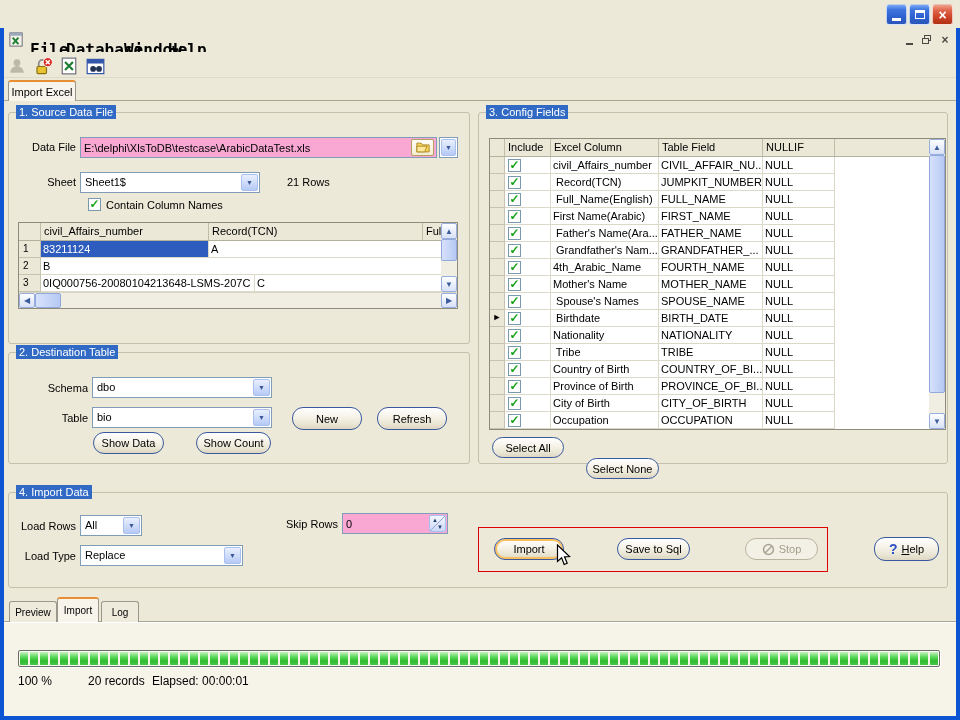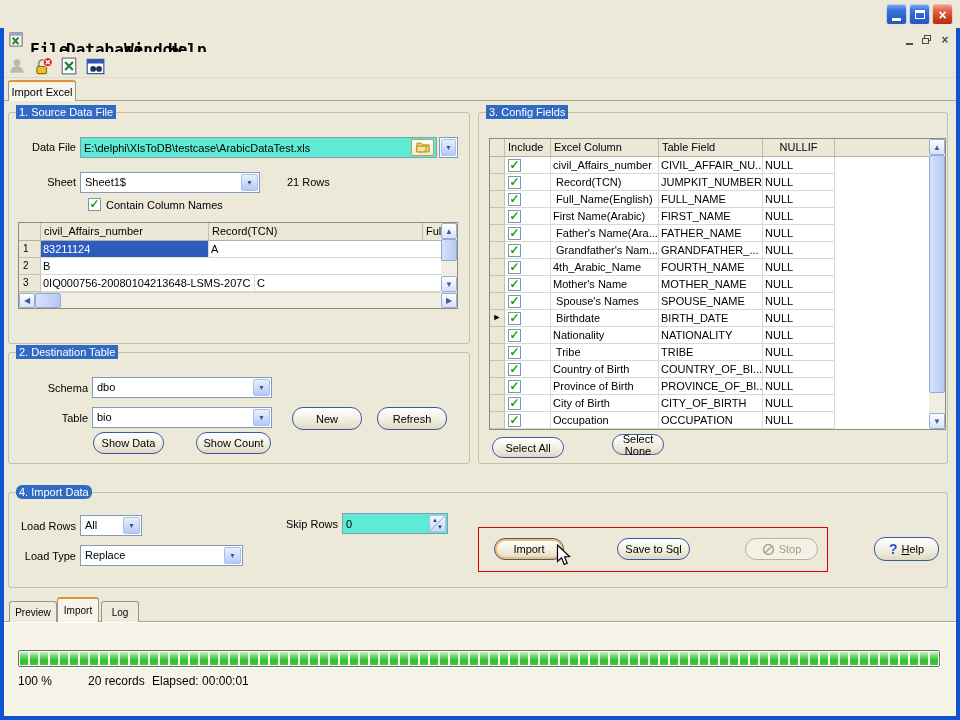--- a/index.html
+++ b/index.html
@@ -43,21 +43,21 @@
   .tabline { position:absolute; left:4px; top:100px; width:952px; height:1px; background:#A8A591; }
   .top-tab { position:absolute; left:8px; top:80px; width:68px; height:21px; z-index:2;
     background:#F7F5EB; border:1px solid #9A978A; border-bottom:none; border-top:2px solid #E78F34;
     border-radius:3px 3px 0 0; display:flex; align-items:center; justify-content:center; }
 
   .groupbox { position:absolute; border:1px solid #C3C0AC; border-radius:3px; }
   .gtitle { position:absolute; background:#316AC5; color:#fff; font-size:11px; line-height:14px;
     padding:0 3px; z-index:2; white-space:nowrap; }
   .lbl { position:absolute; font-size:11px; line-height:13px; white-space:nowrap; }
 
-  .xp-input { position:absolute; border:1px solid #7F9DB9; background:#5eead4; padding:2px 3px;
+  .xp-input { position:absolute; border:1px solid #7F9DB9; background:#f9a8d4; padding:2px 3px;
     font-family:"Liberation Sans",sans-serif; font-size:11px; }
   .mini-btn { position:absolute; display:flex; align-items:center; justify-content:center; border-radius:2px;
     background:linear-gradient(180deg,#FEFDF8,#F3ECD2); border:1px solid #B3A05E; }
   .drop-btn { position:absolute; width:19px; height:21px; background:#fff; border:1px solid #7F9DB9; display:flex; padding:1px; }
   .combo { position:absolute; height:21px; background:#fff; border:1px solid #7F9DB9; display:flex; padding:1px; }
   .combo .txt { flex:1; font-size:11px; line-height:17px; padding:0 3px; white-space:nowrap; overflow:hidden; }
   .arr { flex:0 0 17px; display:flex; align-items:center; justify-content:center; font-size:7px; color:#3A5898;
     background:linear-gradient(180deg,#E9F0FD 0%,#D0DDFA 50%,#B5C9F6 100%);
     border:1px solid #A9BFEE; border-radius:2px; }
   .drop-btn .arr { flex:1; }
@@ -284,21 +284,21 @@
 
   <div class="groupbox" style="left:478px;top:112px;width:470px;height:352px;"></div>
   <span class="gtitle" style="left:486px;top:105px;text-align:center;">3. Config Fields</span>
   <div class="grid" style="left:489px;top:138px;width:457px;height:292px;">
     <div class="g-content">
       <div class="cf-head">
         <span class="hcell" style="width:15px;padding:0;"></span>
         <span class="hcell" style="width:46px;">Include</span>
         <span class="hcell" style="width:108px;">Excel Column</span>
         <span class="hcell" style="width:104px;">Table Field</span>
-        <span class="hcell" style="width:72px;text-align:center;">NULLIF</span>
+        <span class="hcell" style="width:72px;">NULLIF</span>
         <span class="hcell" style="flex:1;border-right:none;"></span>
       </div>
       <div>
   <div class="cf-row">
     <span class="cf-ind"></span>
     <span class="cf-inc">
               <span class="cb">✓</span>
             </span>
     <span class="cell cf-excel">civil_Affairs_number</span>
     <span class="cell cf-table">CIVIL_AFFAIR_NU...</span>
@@ -473,24 +473,24 @@
 </div>
     </div>
     <div class="vsb" style="height:290px;">
       <span class="sbtn">▲</span>
       <span class="sthumb" style="height:238px;"></span>
       <span class="strack"></span>
       <span class="sbtn">▼</span>
     </div>
   </div>
   <button class="btn" style="left:492px;top:437px;width:72px;height:21px;">Select All</button>
-  <button class="btn" style="left:586px;top:434px;width:52px;height:21px;margin-left:26px;">Select None</button>
+  <button class="btn" style="left:586px;top:458px;width:73px;height:21px;">Select None</button>
 
   <div class="groupbox" style="left:8px;top:492px;width:940px;height:96px;"></div>
-  <span class="gtitle" style="left:16px;top:485px;border-radius:6px;">4. Import Data</span>
+  <span class="gtitle" style="left:16px;top:485px;">4. Import Data</span>
   <span class="lbl" style="left:14px;top:520px;width:62px;text-align:right;">Load Rows</span>
   <div class="combo" style="left:80px;top:515px;width:62px;">
     <span class="txt">All</span>
     <span class="arr">▼</span>
   </div>
   <span class="lbl" style="left:283px;top:518px;width:55px;text-align:right;">Skip Rows</span>
   <input class="xp-input" style="left: 342px; top: 513px; width: 106px; height: 21px; padding-right: 20px;" value="0">
   <span class="spin" style="left:429px;top:515px;">
       <i class="sp-up">▲</i>
       <i class="sp-dn">▼</i>

